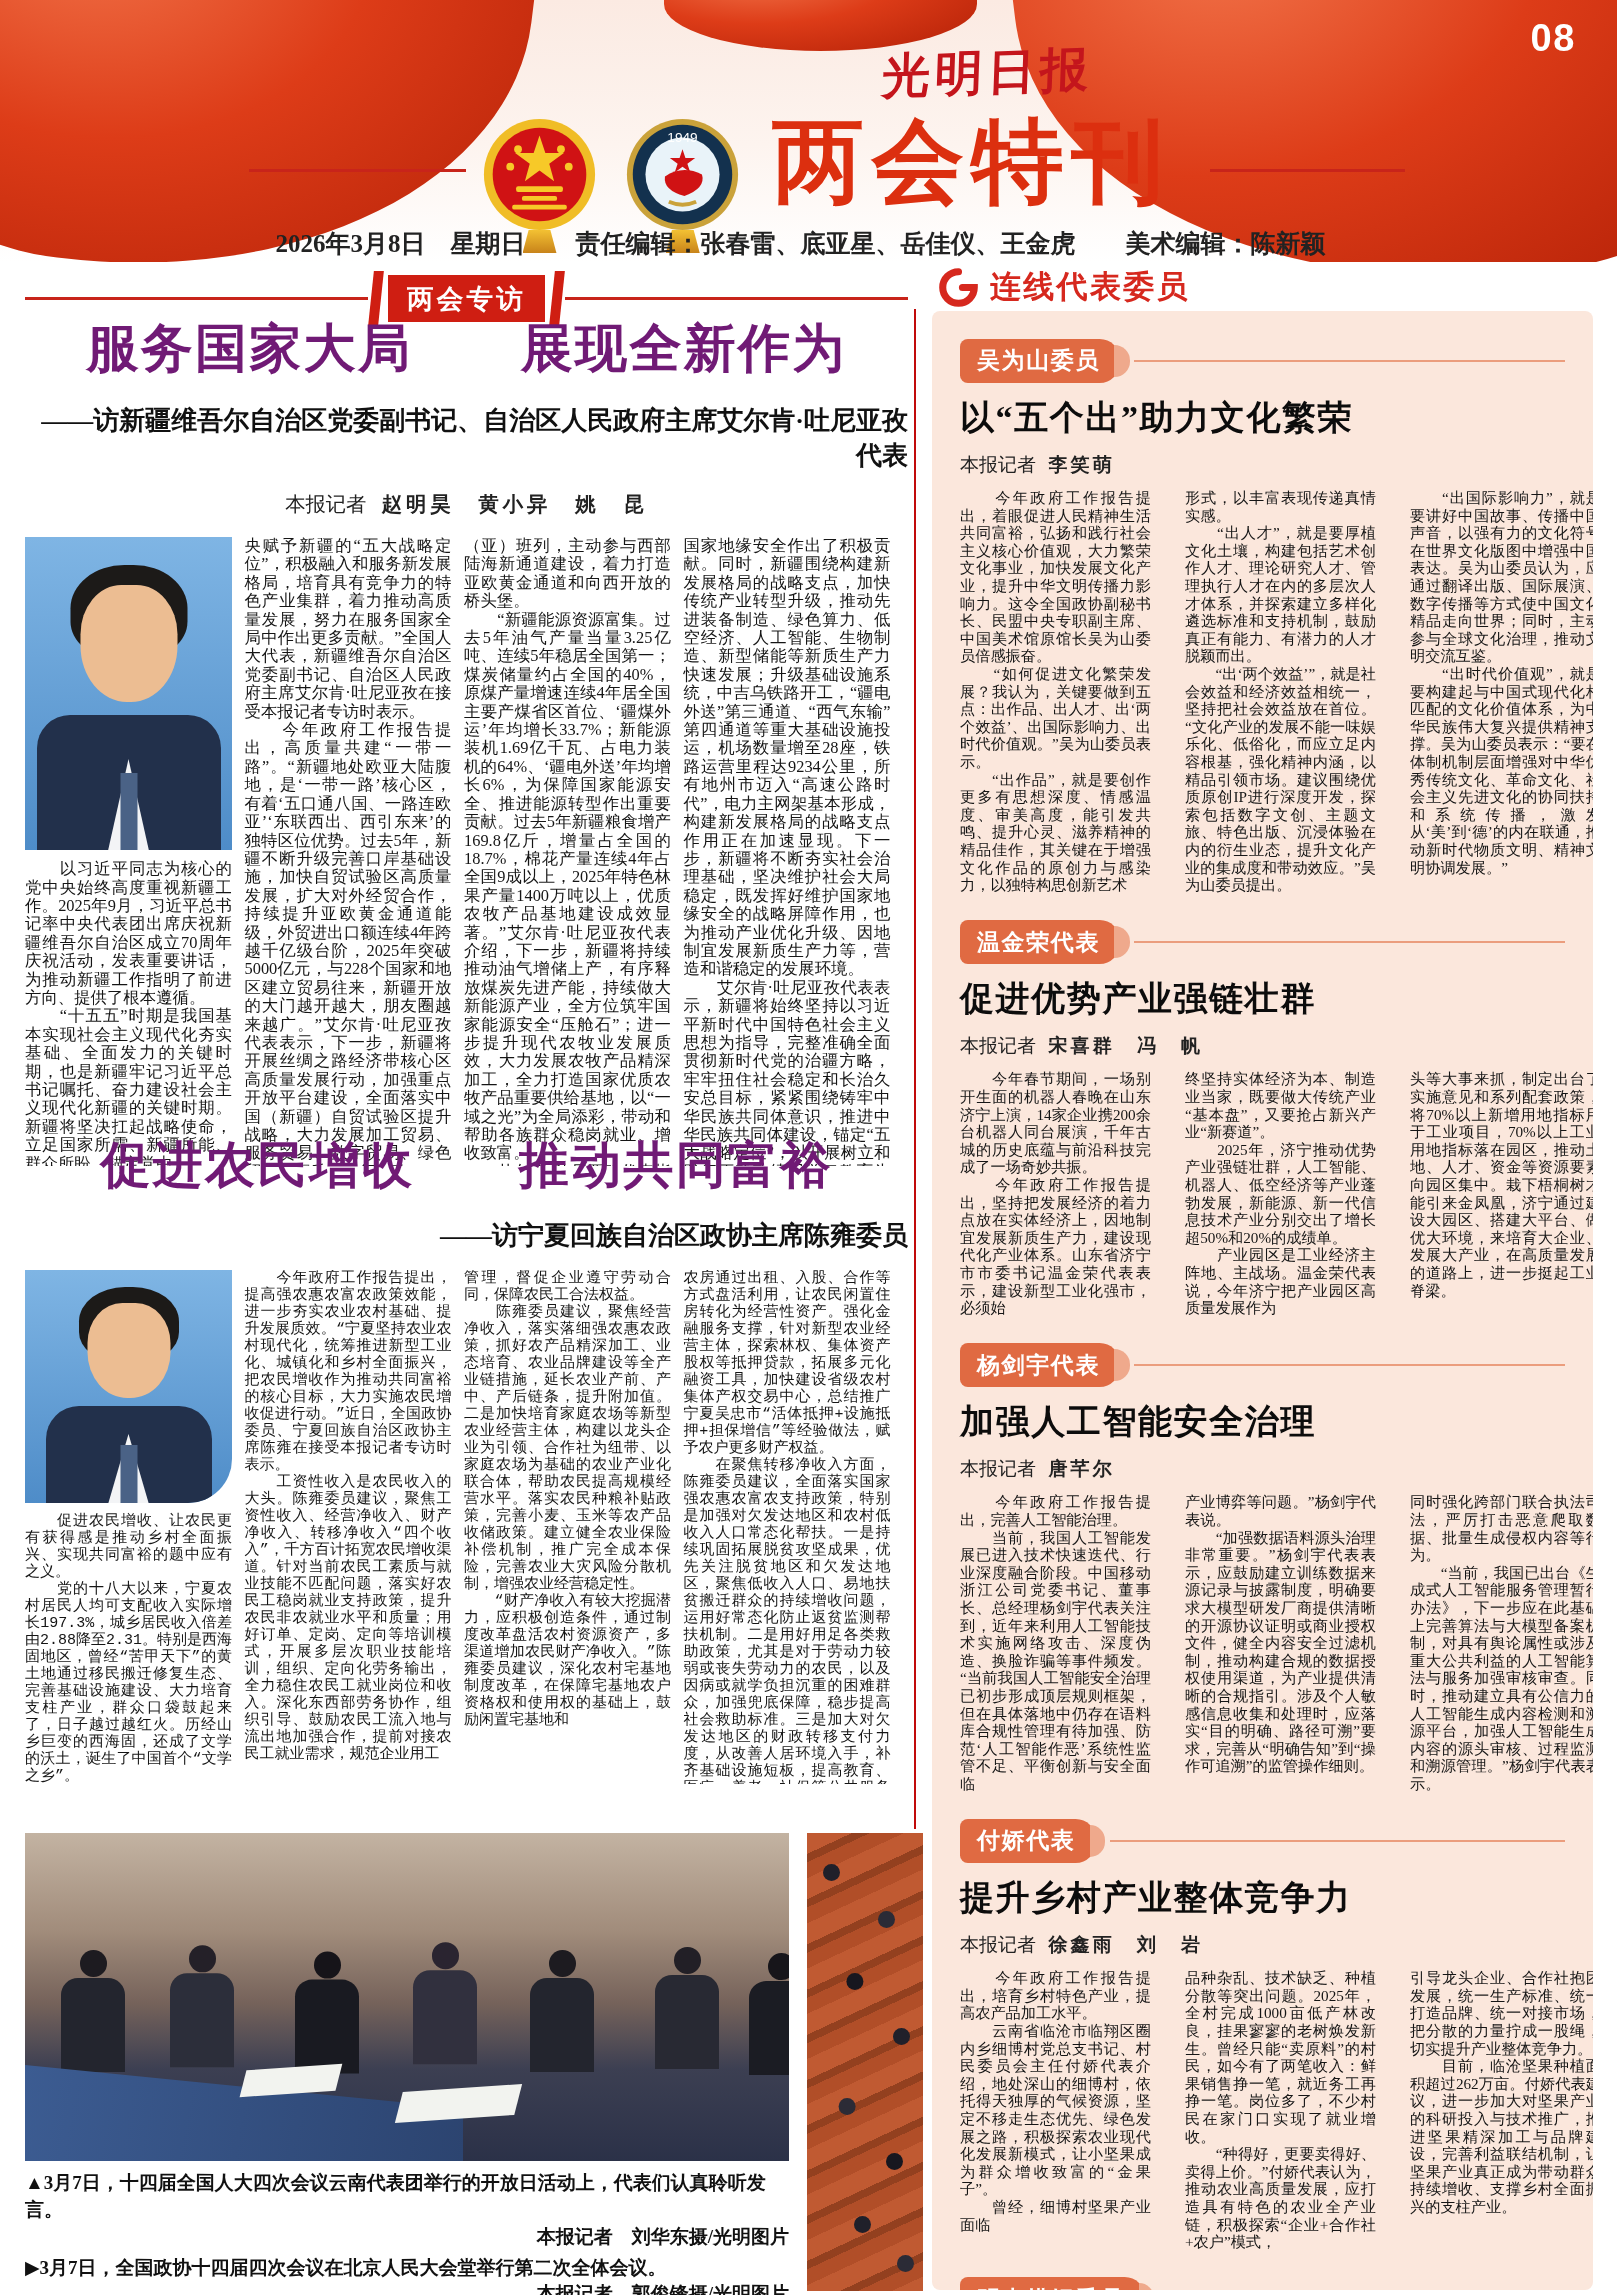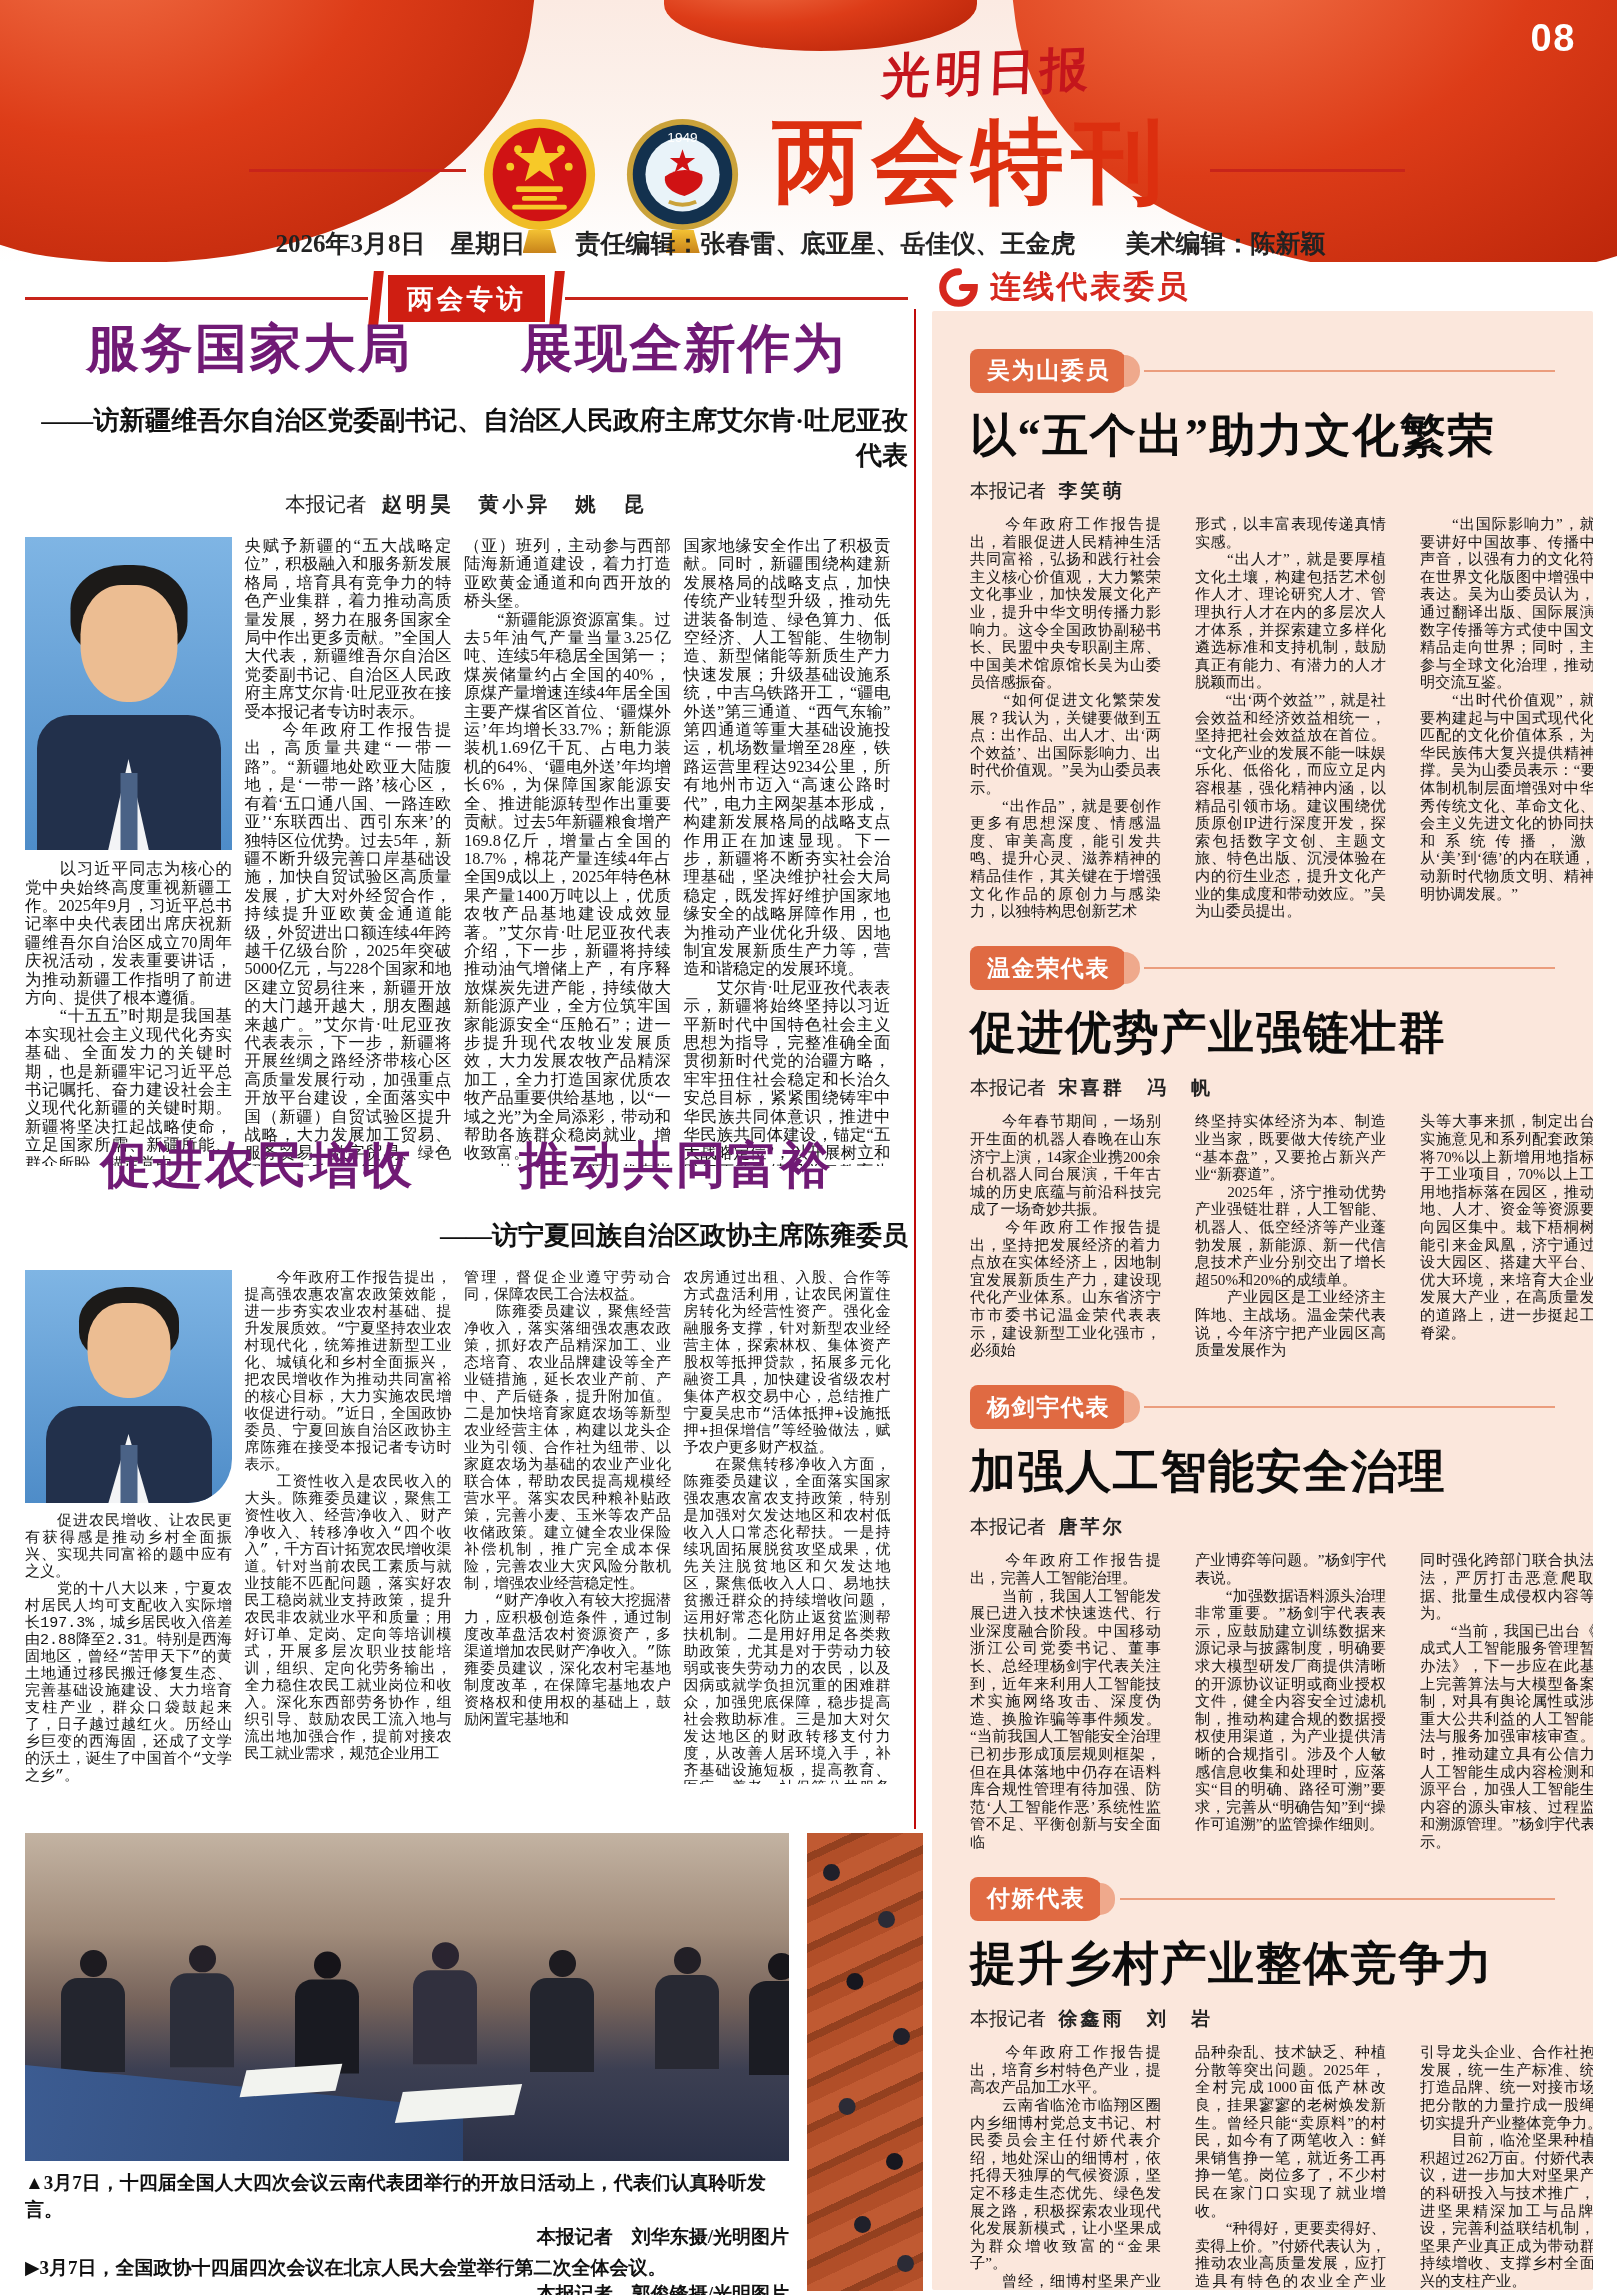--- a/index.html
+++ b/index.html
@@ -89,30 +89,30 @@
   .photoR .heads{position:absolute;left:15.6px;top:31px;width:17px;height:17px;border-radius:50%;background:#20202a;
                  box-shadow:55px 47px 0 #2b2b36,23.4px 109px 0 #17171f,70px 164px 0 #20202a,15.6px 234px 0 #2b2b36,63px 289px 0 #17171f,31px 352px 0 #20202a,74px 391px 0 #2b2b36;}
   .caps{width:764px;margin-top:9.4px;font-size:19px;line-height:1.4;color:#111;font-weight:700;}
   .cap{margin:0 0 4.7px;}
   .cap .credit{display:block;text-align:right;font-weight:900;}
   
   .vdiv{position:absolute;left:914px;top:309px;width:2.3px;height:1520px;background:#c00a0a;}
   
   .connect-head{position:absolute;left:938px;top:266px;display:flex;align-items:center;gap:11px;}
   .connect-head .txt{font-size:31px;font-weight:900;color:#d6281e;font-family:"Liberation Sans",sans-serif;letter-spacing:2.3px;}
-  .panel{position:absolute;left:932px;top:311px;width:661px;height:1979px;background:#fbe7dc;border-radius:2px;
-         box-sizing:border-box;padding:38px;overflow:hidden;}
+  .panel{position:absolute;left:932px;top:311px;width:661px;height:1979px;background:#fbe7dc;border-radius:8px;
+         box-sizing:border-box;padding:28px;overflow:hidden;}
   .r-art{margin-bottom:26.6px;}
   .r-badge-row{display:flex;align-items:center;gap:14px;margin-bottom:12.5px;}
   .r-badge{position:relative;z-index:1;background:#e06a42;color:#fff;font-size:23px;font-weight:900;
            padding:6.3px 20.3px 6.3px 17px;border-radius:7.8px 20.3px 20.3px 7.8px;font-family:"Liberation Sans",sans-serif;letter-spacing:1.6px;}
   .r-badge::after{content:"";position:absolute;right:-9.4px;top:5.5px;bottom:5.5px;width:15.6px;background:#efa98c;
                   border-radius:0 15.6px 15.6px 0;z-index:-1;}
   .r-line{flex:1;height:2.3px;background:#eb9d7d;}
-  .r-title{margin:12px 0 11px;font-size:46px;font-weight:900;color:#0c0c0c;letter-spacing:1.6px;}
+  .r-title{margin:12px 0 11px;font-size:34px;font-weight:900;color:#0c0c0c;letter-spacing:1.6px;}
   .r-byline{margin:0 0 11px;font-size:19px;color:#222;}
   .r-byline .names{font-weight:700;margin-left:12.5px;letter-spacing:3.1px;}
   .r-cols{display:flex;gap:34px;}
   .r-col{width:191px;flex:none;font-size:15.2px;line-height:17.6px;text-align:justify;}
   .r-col p{margin:0;}
 </style>
 </head>
 <body>
 
 <div class="page">

